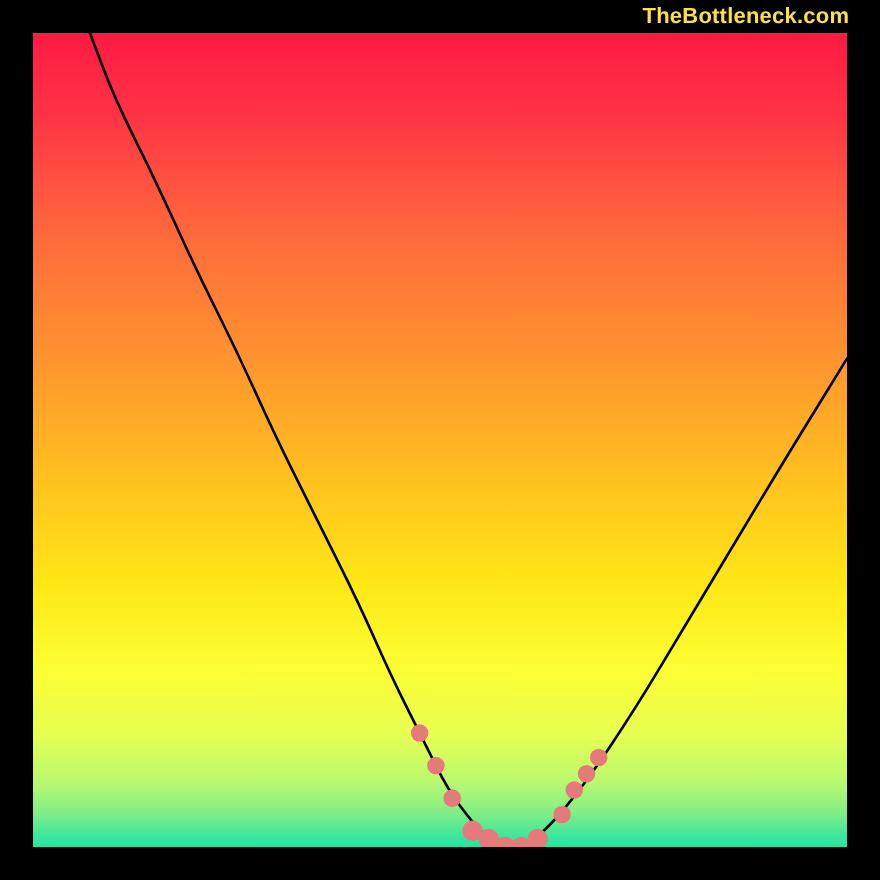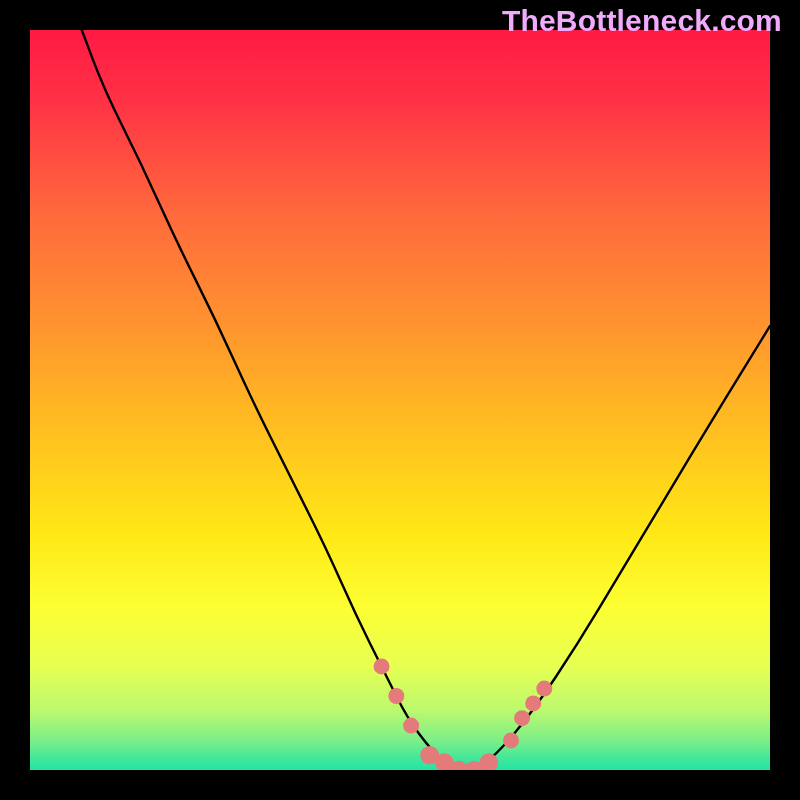--- a/index.html
+++ b/index.html
@@ -22,25 +22,25 @@
   .plot {
     position: absolute;
     left: 0;
     top: 0;
     width: 740px;
     height: 740px;
   }
   .watermark {
     position: absolute;
     top: 4px;
-    right: 18px;
+    right: 28px;
     font-family: Arial, Helvetica, sans-serif;
-    font-size: 30px;
+    font-size: 20px;
     font-weight: 600;
-    color: #f0abfc;
+    color: #fde047;
     letter-spacing: 0.2px;
     user-select: none;
   }
   svg.curve {
     position: absolute;
     left: 0;
     top: 0;
     width: 740px;
     height: 740px;
     overflow: visible;

